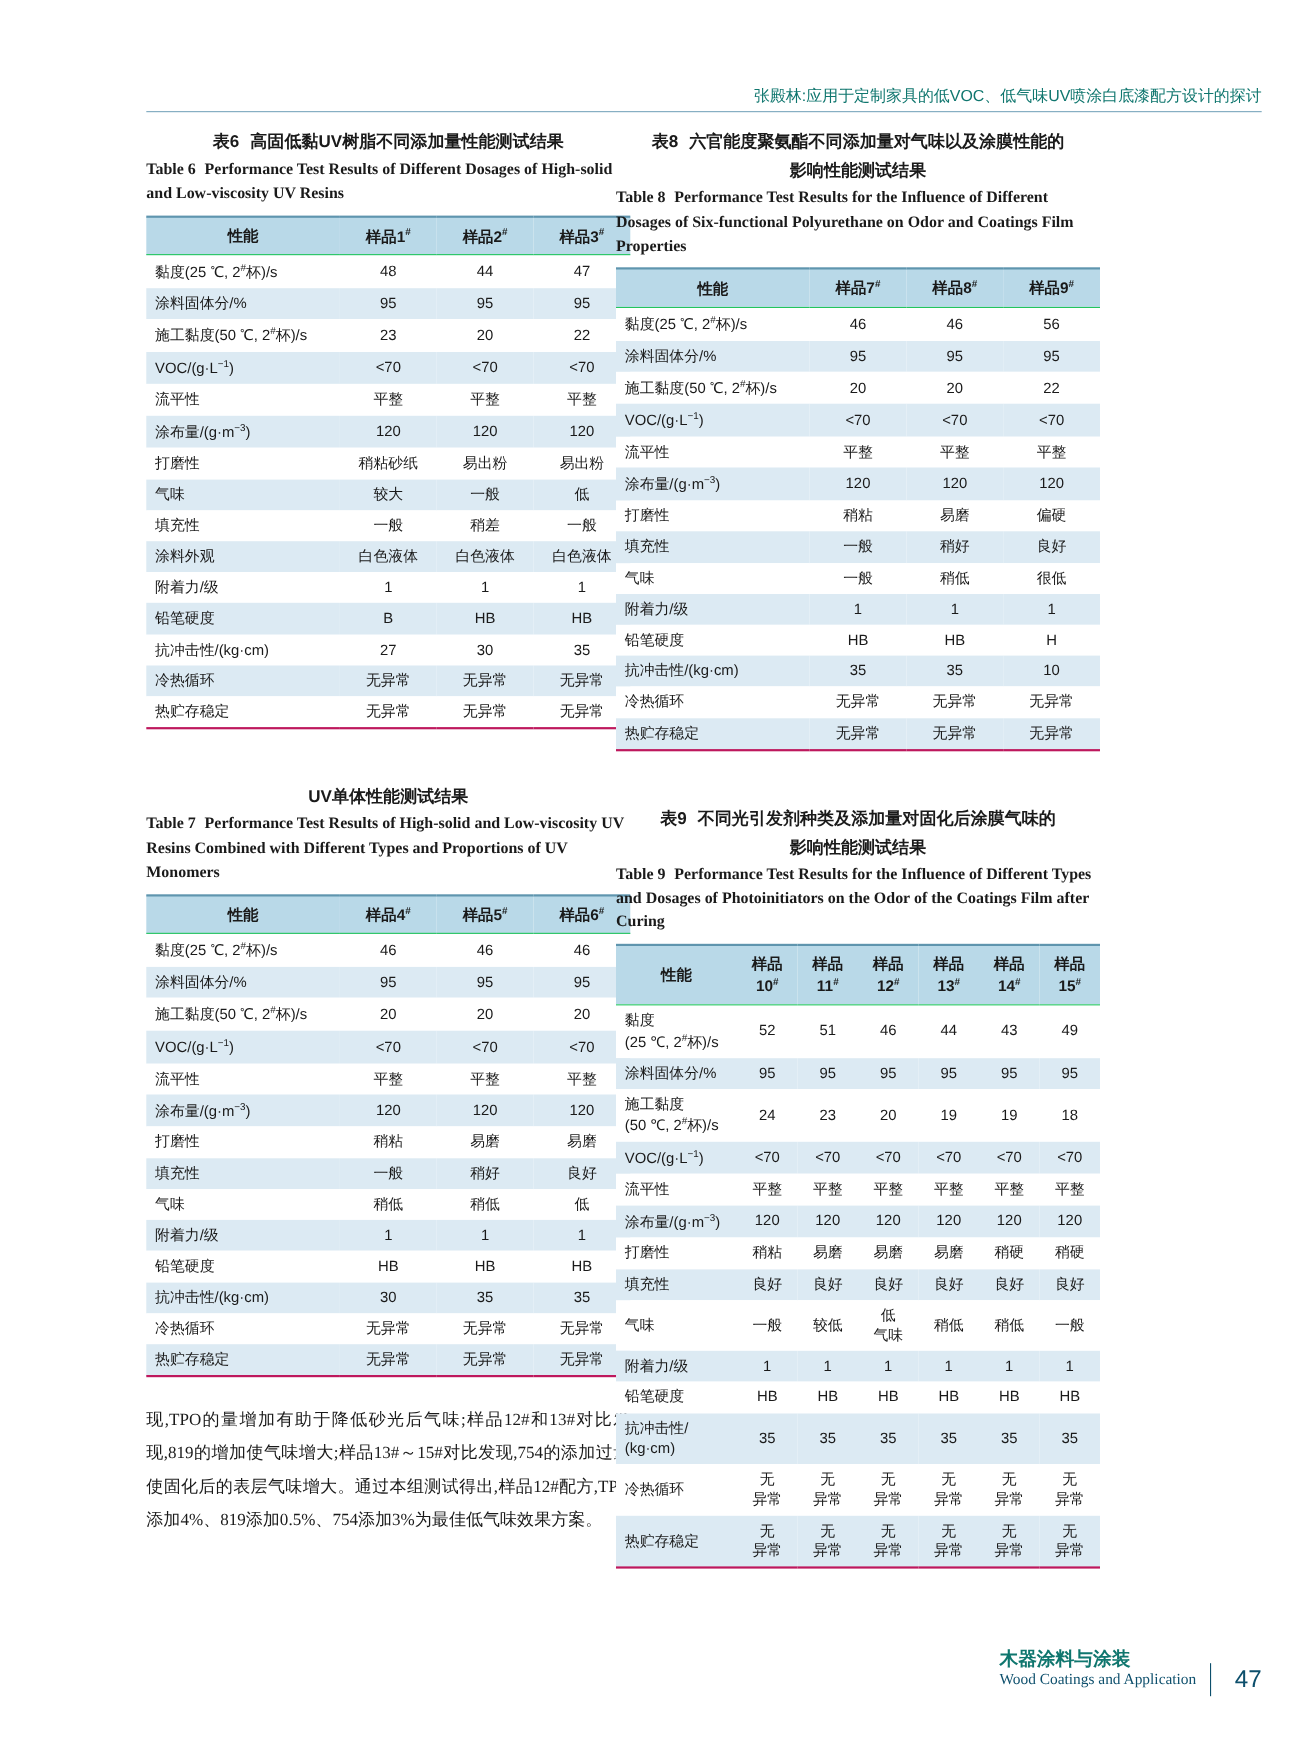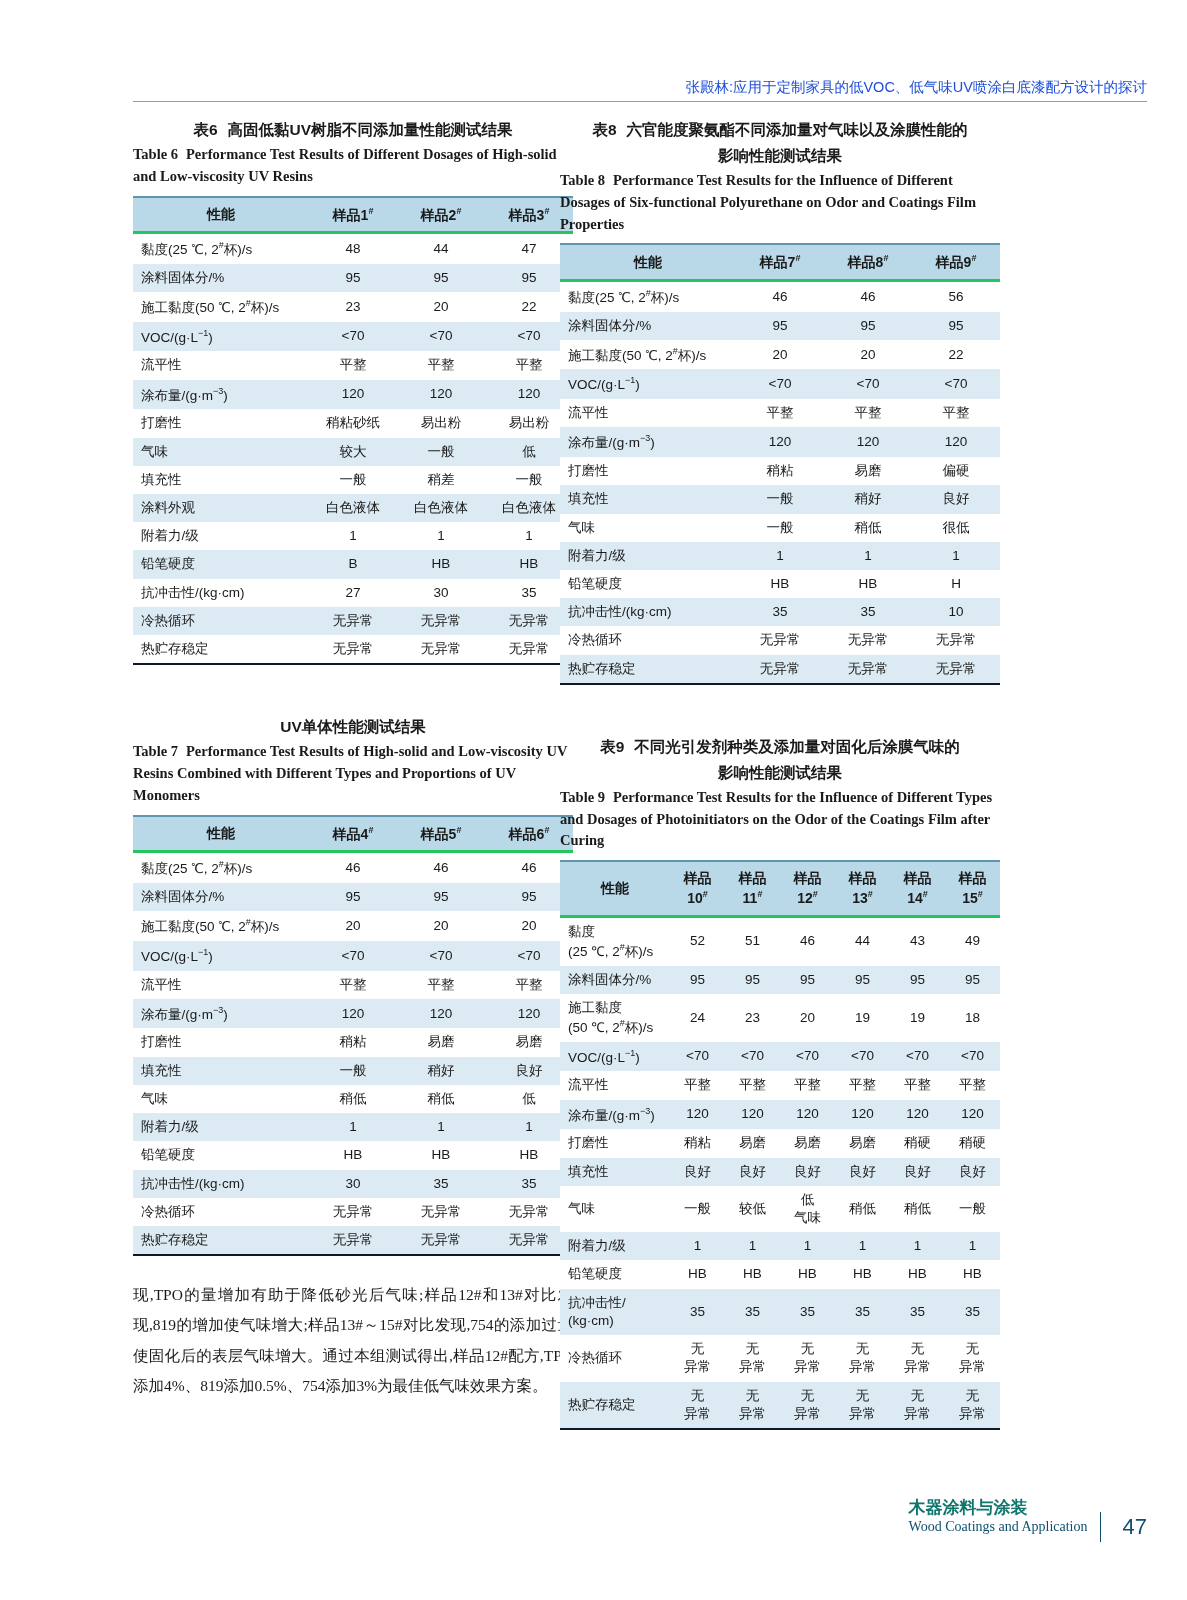--- a/index.html
+++ b/index.html
@@ -11,21 +11,21 @@
     overflow:hidden;
   }
   .page{
     position:absolute;inset:0;
     padding:0;
   }
   .running-head{
     position:absolute;top:78px;right:40px;left:40px;
     text-align:right;
     font-size:14.5px;
-    color:#1d4ed8;
+    color:#0f766e;
     font-family:"Liberation Sans", sans-serif;
   }
   .rule{
     position:absolute;top:101px;left:133px;right:40px;
     height:1px;background:#7ba7bd;
   }
   .col{
     position:absolute;top:118px;
     width:440px;
   }
@@ -73,22 +73,22 @@
   }
   tbody tr:nth-child(odd){background:#ffffff;}
   tbody tr:nth-child(even){background:#dceaf3;}
   td.rowhdr{
     text-align:left;
     padding-left:8px;
     white-space:nowrap;
     margin-top:16px;
   }
   .t-top{border-top:2px solid #5f95ae;}
-  .t-bot{border-bottom:2px solid #0f172a;}
-  .hdr-sep{border-bottom:3px solid #22c55e;}
+  .t-bot{border-bottom:2px solid #be185d;}
+  .hdr-sep{border-bottom:1px solid #22c55e;}
   sup{font-size:9px;vertical-align:super;}
   .t6 col.c1,.t7 col.c1{width:40%;}
   .t8 col.c1{width:40%;}
   .t9 col.c1{width:25%;}
 
   .body-text{
     font-size:15.5px;
     line-height:1.95;
     text-align:justify;
     margin-top:24px;

